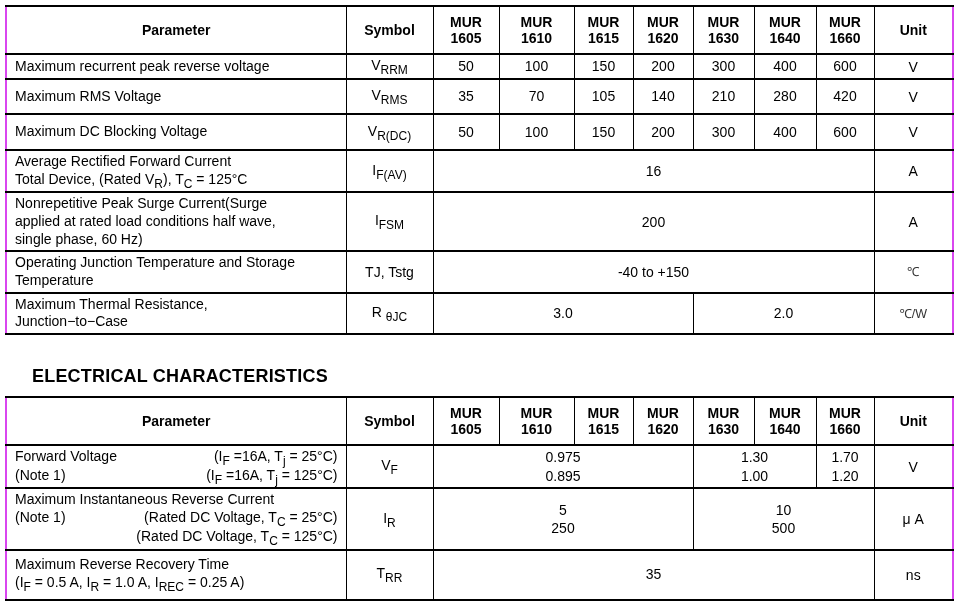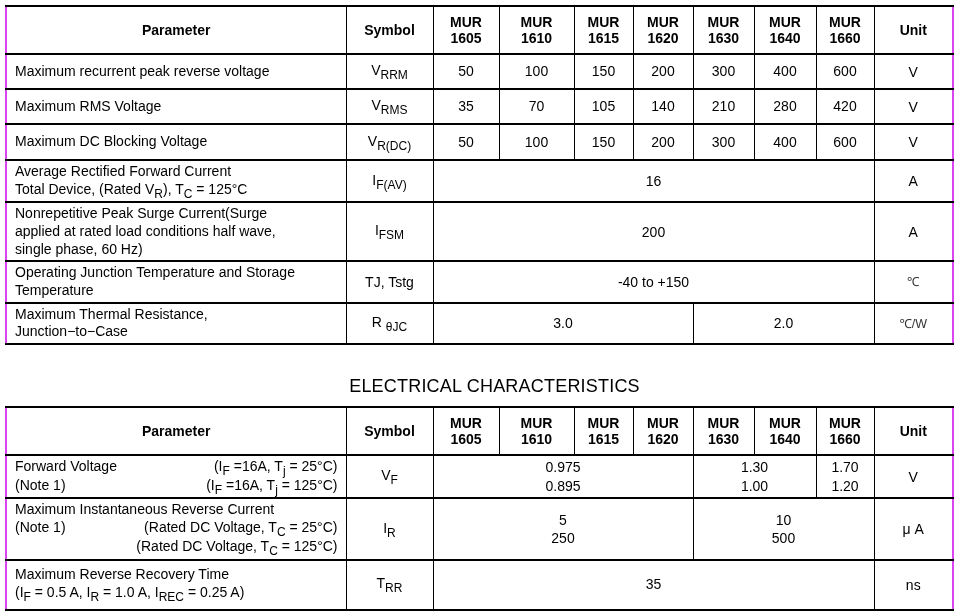--- a/index.html
+++ b/index.html
@@ -31,24 +31,23 @@
   th { font-weight: bold; text-align: center; line-height: 1.15; padding: 2px 2px; }
   td.param { text-align: left; padding-left: 8px; padding-right: 4px; line-height: 1.26; }
   td.sym, td.val, td.unit { text-align: center; }
   sub { font-size: 12px; line-height: 1; }
   .pline { white-space: nowrap; }
   .pline.split { display: flex; justify-content: space-between; padding-right: 4px; }
   .val div { line-height: 1.32; }
   td.unit.deg { font-size: 12.5px; color: #333; }
   h2.ec-heading {
     font-size: 18px;
-    font-weight: normal;
+    font-weight: bold;
     margin: 31px 0 9px 32px;
     letter-spacing: 0.2px;
-    text-align: center;
   }
 </style>
 </head>
 <body>
 
 <div>
   <table class="ds first">
       <colgroup>
         <col style="width: 340px;">
         <col style="width: 87px;">
@@ -90,21 +89,21 @@
             <div>1640</div>
           </th>
           <th>
             <div>MUR</div>
             <div>1660</div>
           </th>
           <th>Unit</th>
         </tr>
       </thead>
       <tbody>
-        <tr style="height: 35px;">
+        <tr style="height: 25px;">
           <td class="param">
             <div class="pline"><span>Maximum recurrent peak reverse voltage</span></div>
           </td>
           <td class="sym">V<sub>RRM</sub></td>
           <td class="val" colspan="1">
             <div>50</div>
           </td>
           <td class="val" colspan="1">
             <div>100</div>
           </td>

